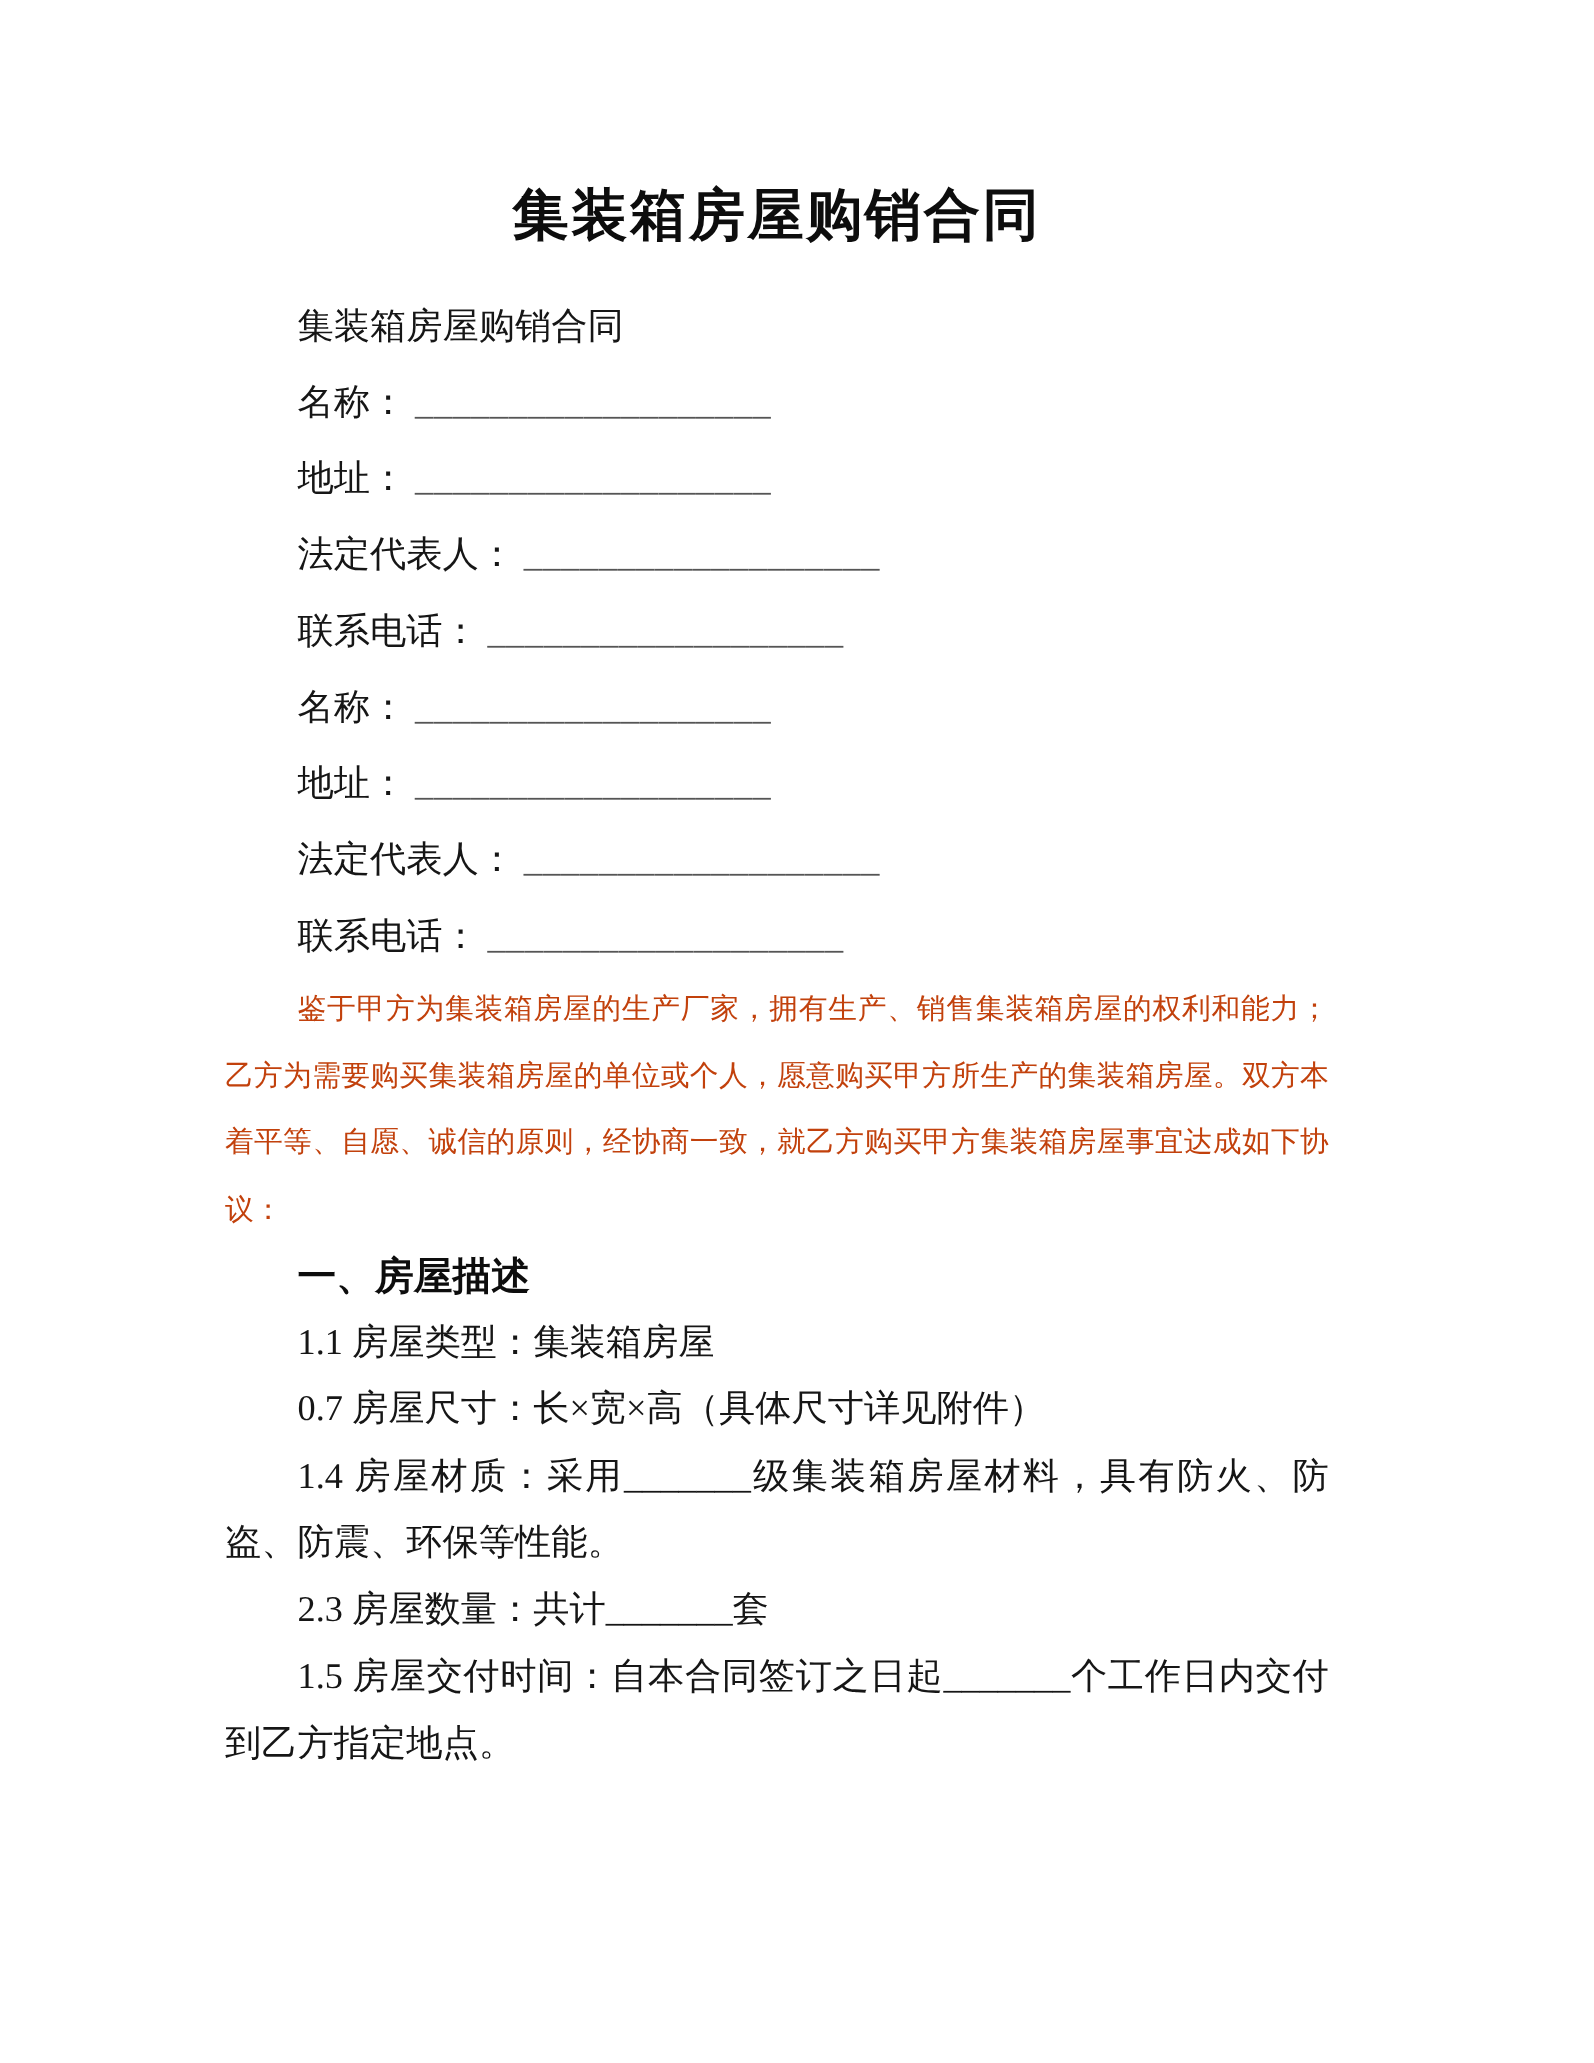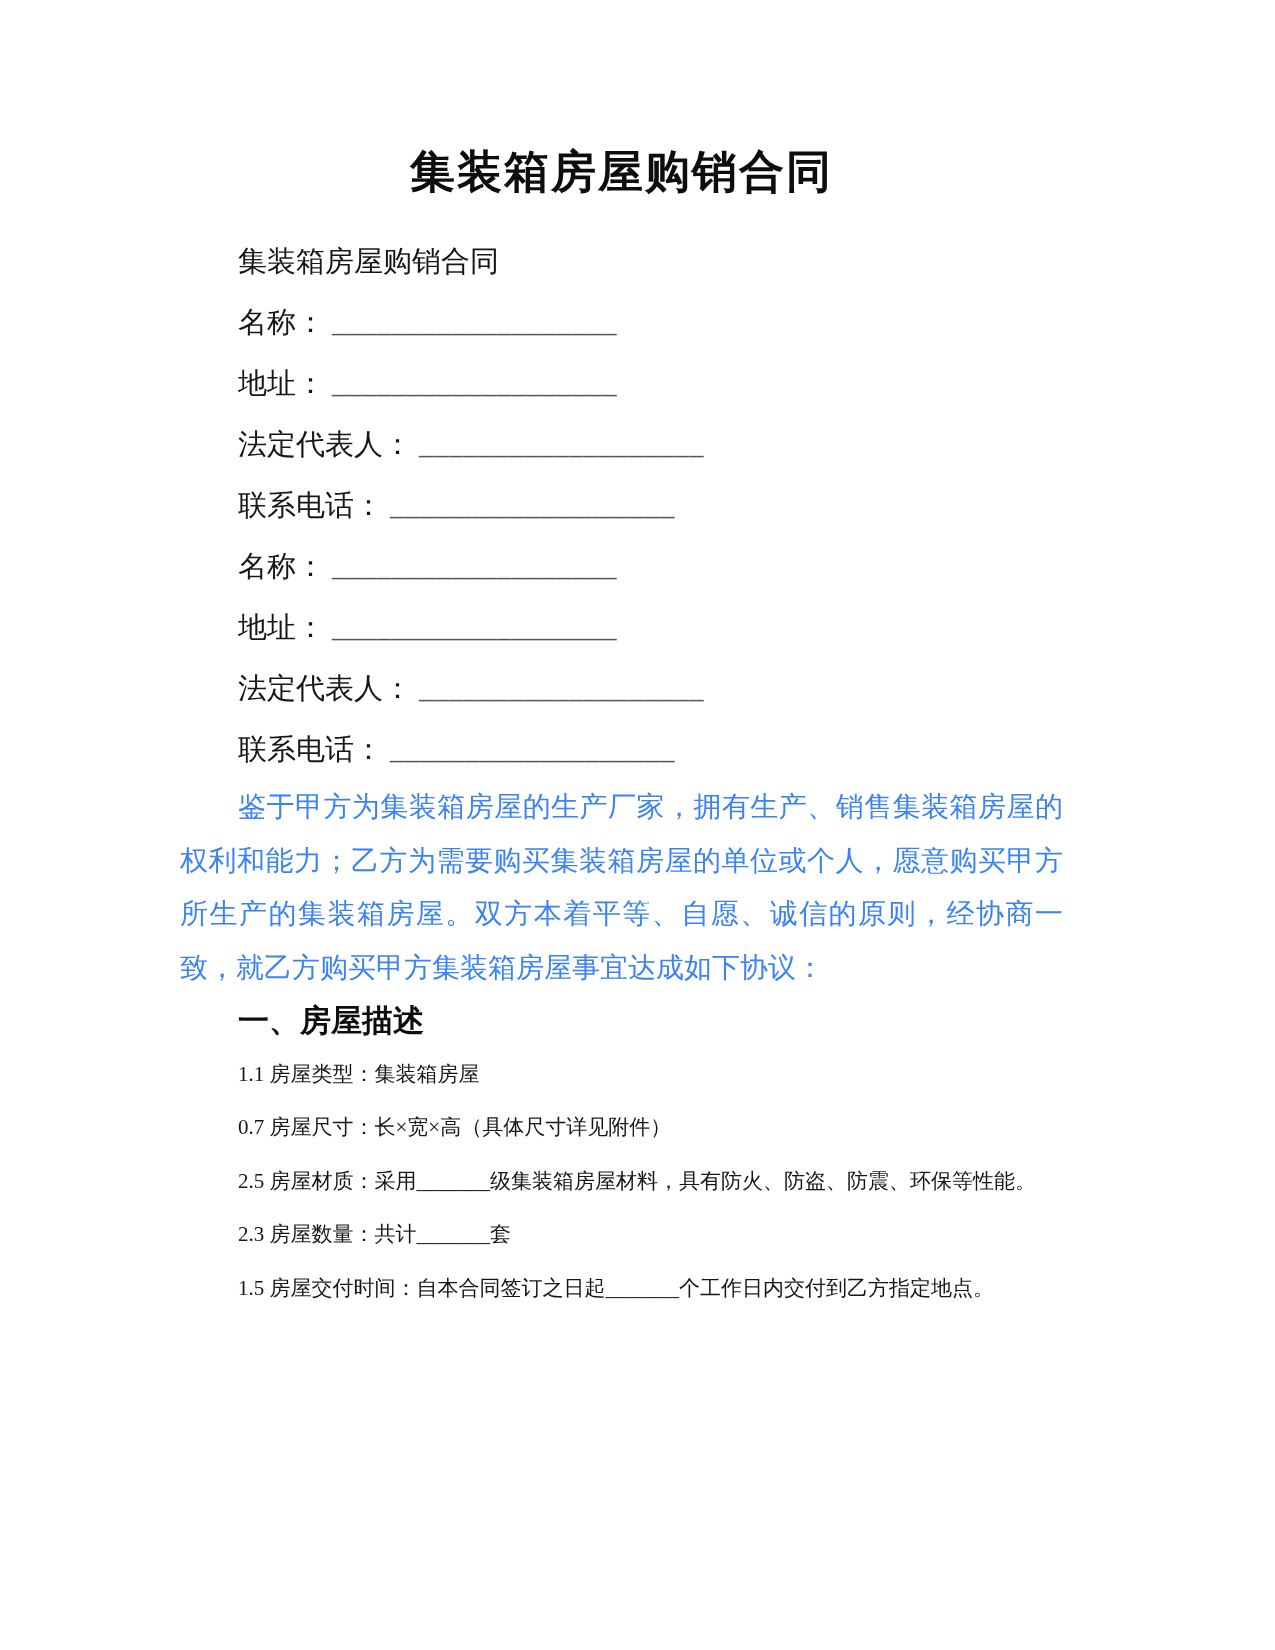--- a/index.html
+++ b/index.html
@@ -46,38 +46,38 @@
   .info-line .label {
     color: #161616;
   }
   .info-line .blank {
     color: #555555;
     margin-left: 7px;
     letter-spacing: 0.5px;
   }
   .preamble {
     margin: 0;
-    font-size: 28px;
+    font-size: 23px;
     line-height: 53.5px;
     text-align: justify;
     text-indent: 58px;
-    color: #3b82f6;
+    color: #c2410c;
   }
   .section-heading {
     margin: 0;
     font-size: 31px;
     line-height: 53.5px;
     font-weight: 700;
     font-family: Liberation Sans, sans-serif;
     text-indent: 58px;
     color: #0d0d0d;
   }
   .clause {
     margin: 0;
-    font-size: 21px;
+    font-size: 29px;
     line-height: 53.5px;
     text-align: justify;
     text-indent: 58px;
     color: #161616;
   }
 </style>
 </head>
 <body>
 
 <div class="page">
@@ -114,18 +114,18 @@
         <span class="label">联系电话：</span><span class="blank">___________________</span>
       </div>
     </div>
 
     <p class="preamble">鉴于甲方为集装箱房屋的生产厂家，拥有生产、销售集装箱房屋的权利和能力；乙方为需要购买集装箱房屋的单位或个人，愿意购买甲方所生产的集装箱房屋。双方本着平等、自愿、诚信的原则，经协商一致，就乙方购买甲方集装箱房屋事宜达成如下协议：</p>
 
     <p class="section-heading">一、房屋描述</p>
 
     <p class="clause">1.1 房屋类型：集装箱房屋</p>
     <p class="clause">0.7 房屋尺寸：长×宽×高（具体尺寸详见附件）</p>
-    <p class="clause">2.5 房屋材质：采用_______级集装箱房屋材料，具有防火、防盗、防震、环保等性能。</p>
+    <p class="clause">1.4 房屋材质：采用_______级集装箱房屋材料，具有防火、防盗、防震、环保等性能。</p>
     <p class="clause">2.3 房屋数量：共计_______套</p>
     <p class="clause">1.5 房屋交付时间：自本合同签订之日起_______个工作日内交付到乙方指定地点。</p>
 
   </div>
 </div>
 
 </body></html>

